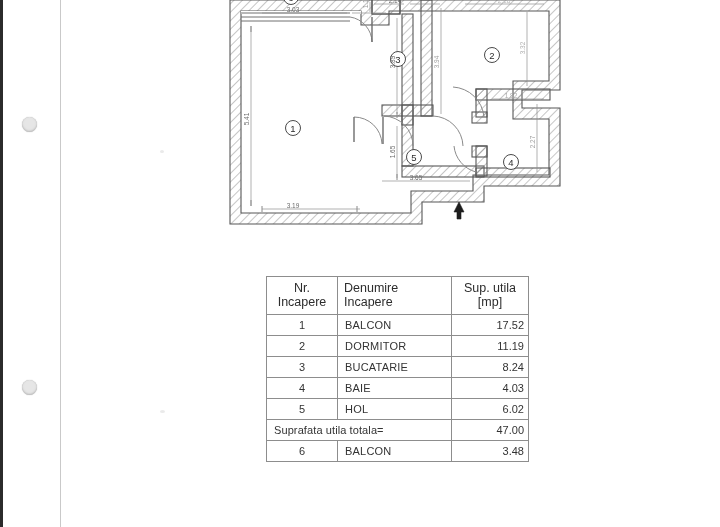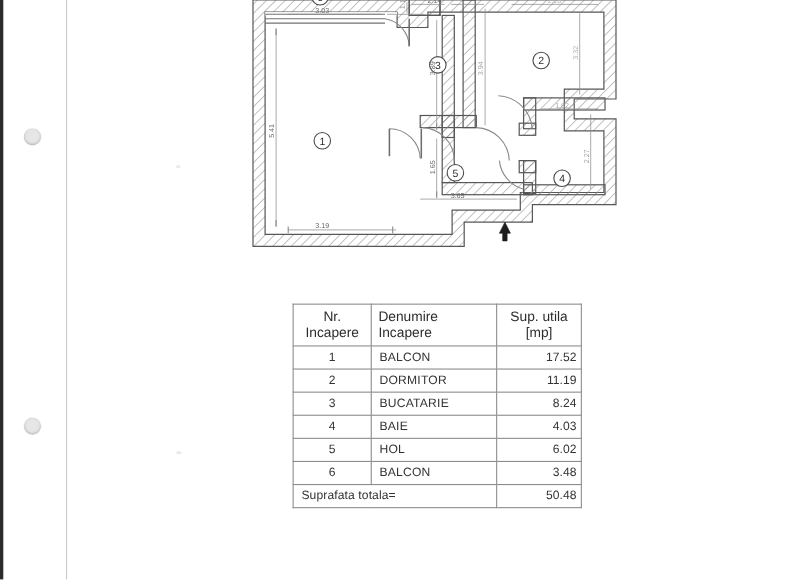--- a/index.html
+++ b/index.html
@@ -295,25 +295,25 @@
           <td class="c-nr">4</td>
           <td class="c-den">BAIE</td>
           <td class="c-sup">4.03</td>
         </tr>
         <tr>
           <td class="c-nr">5</td>
           <td class="c-den">HOL</td>
           <td class="c-sup">6.02</td>
         </tr>
         <tr>
+          <td class="c-total" colspan="2">Suprafata utila totala=</td>
+          <td class="c-sup">47.00</td>
+        </tr>
+        <tr>
           <td class="c-nr">6</td>
           <td class="c-den">BALCON</td>
           <td class="c-sup">3.48</td>
         </tr>
-        <tr>
-          <td class="c-total" colspan="2">Suprafata totala=</td>
-          <td class="c-sup">50.48</td>
-        </tr>
       </tbody>
     </table>
   </div>
 
 </div>
 
 </body></html>

